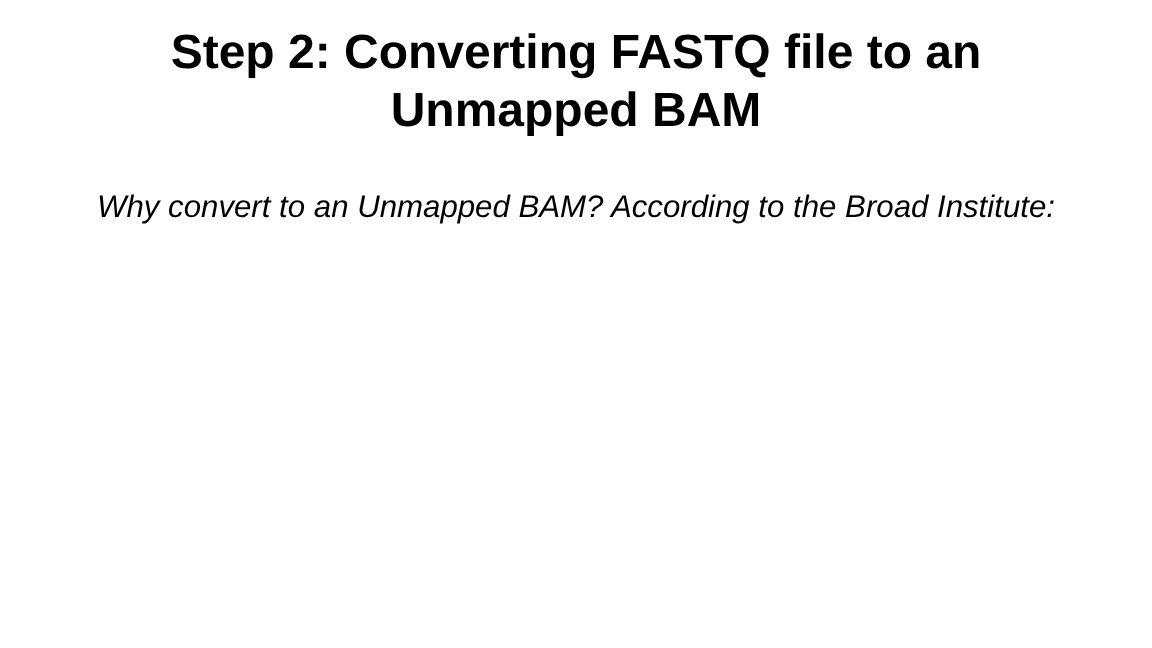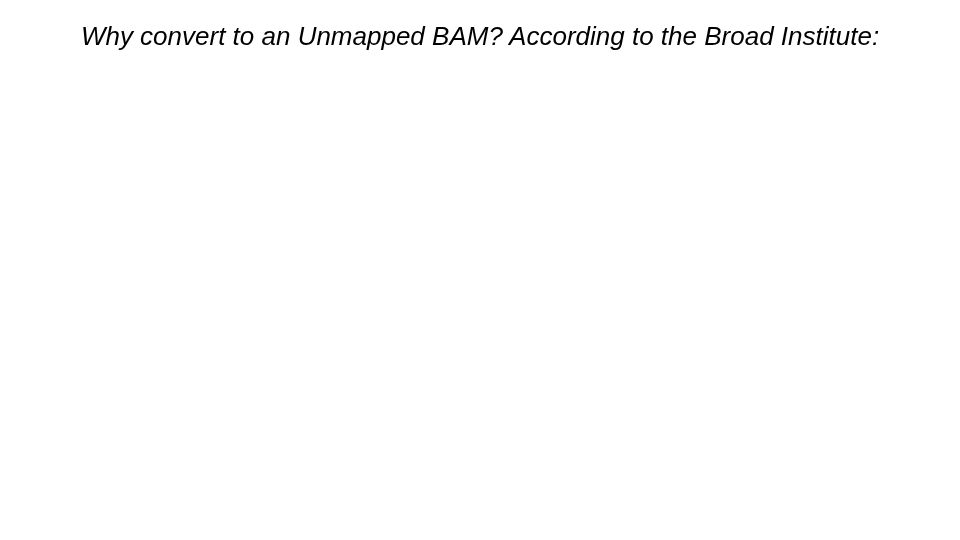--- a/index.html
+++ b/index.html
@@ -58,14 +58,15 @@
   .emph {
     font-weight: bold;
     text-decoration: underline;
     color: #c00000;
   }
 </style>
 </head>
 <body>
 
 <div class="slide">
+  <h1 class="title">Step 2:  Converting FASTQ file to an Unmapped BAM</h1>
   <div class="subtitle">Why convert to an Unmapped BAM?  According to the Broad Institute:</div>
 </div>
 
 </body></html>

